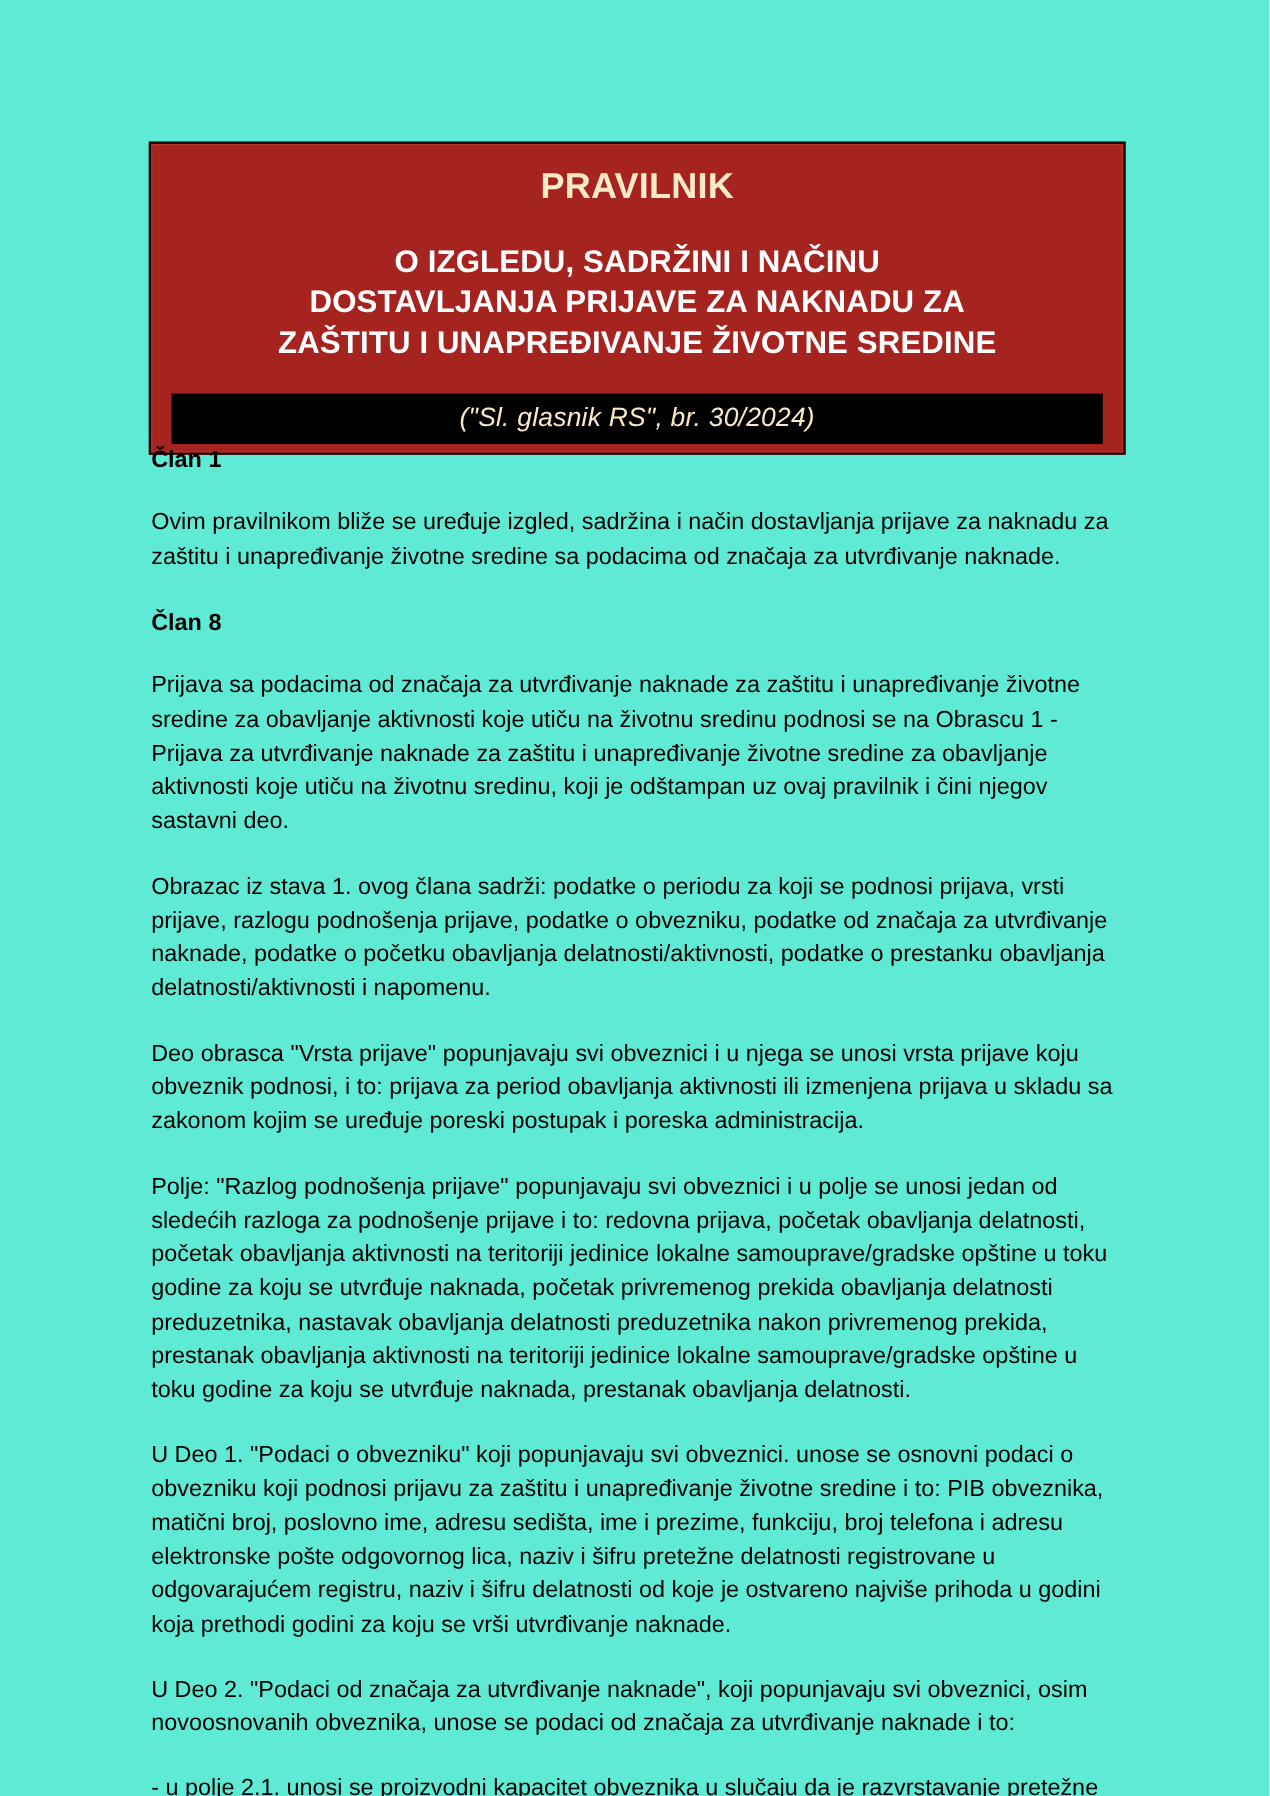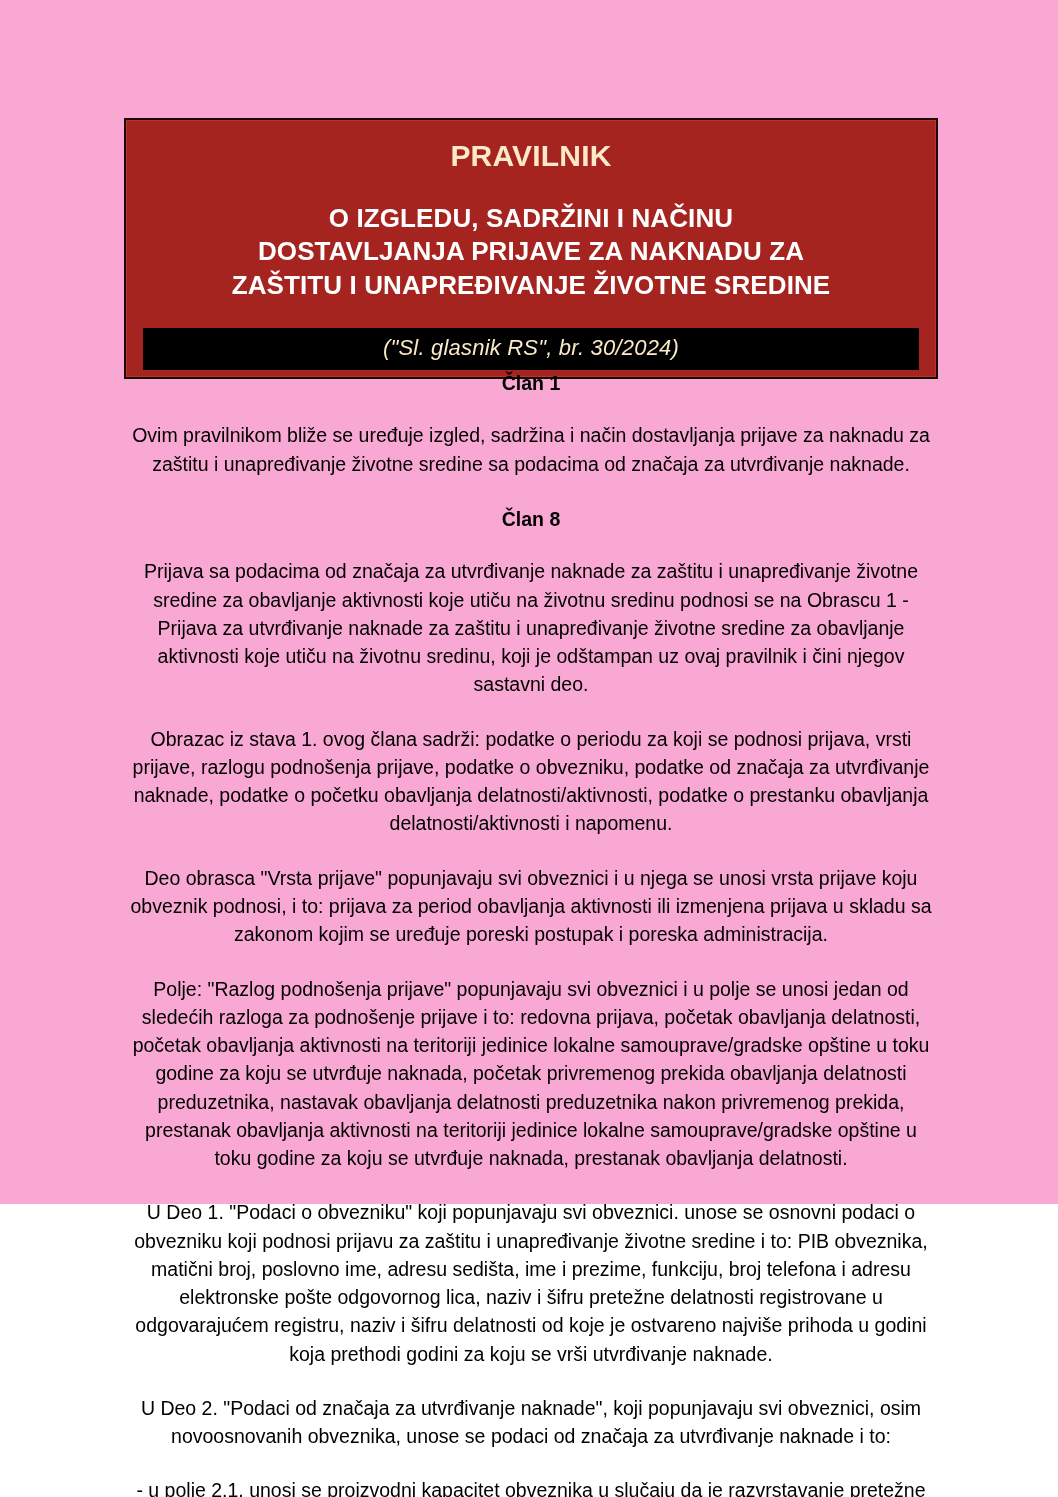--- a/index.html
+++ b/index.html
@@ -13,22 +13,22 @@
     height: 1497px;
     font-family: "Liberation Sans", sans-serif;
     color: #000000;
     position: relative;
     overflow: hidden;
   }
 
   .page {
     position: relative;
     width: 1058px;
-    height: 1204px;
-    background: #f9a8d4;
+    height: 1497px;
+    background: #5eead4;
     box-sizing: border-box;
   }
 
   
   .header-box {
     position: absolute;
     left: 124px;
     top: 118px;
     width: 814px;
     box-sizing: border-box;
@@ -80,36 +80,36 @@
 
   
   .body-col {
     position: absolute;
     left: 126px;
     top: 372px;
     width: 810px;
   }
 
   .article-heading {
-    text-align: center;
+    text-align: left;
     font-weight: bold;
     font-size: 19.5px;
     line-height: 1.2;
     margin: 0 0 26px 0;
   }
 
   .article-heading.spaced {
     margin-top: 30px;
   }
 
   p.para {
     margin: 0 0 26px 0;
     font-size: 19.5px;
     line-height: 1.45;
-    text-align: center;
+    text-align: left;
     color: #000000;
   }
 
   p.para:last-child {
     margin-bottom: 0;
   }
 </style>
 </head>
 <body>
 

